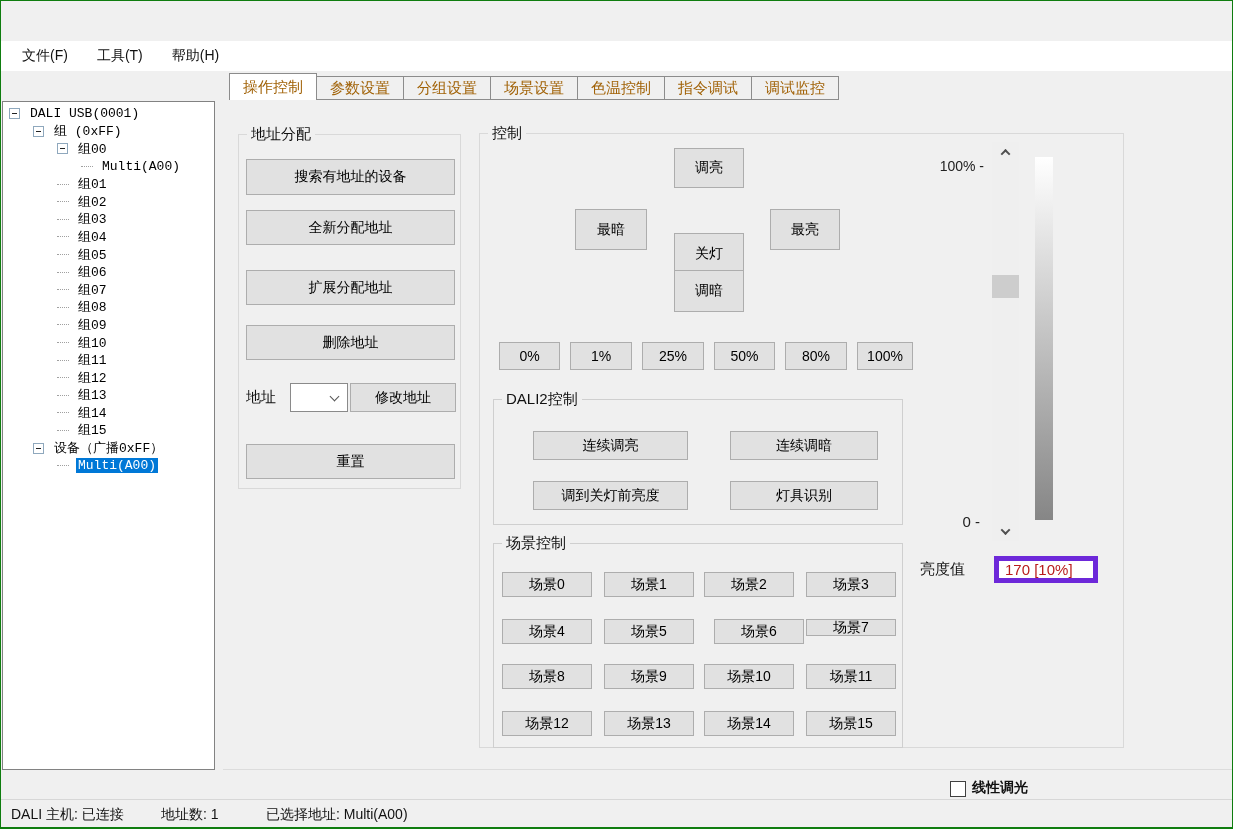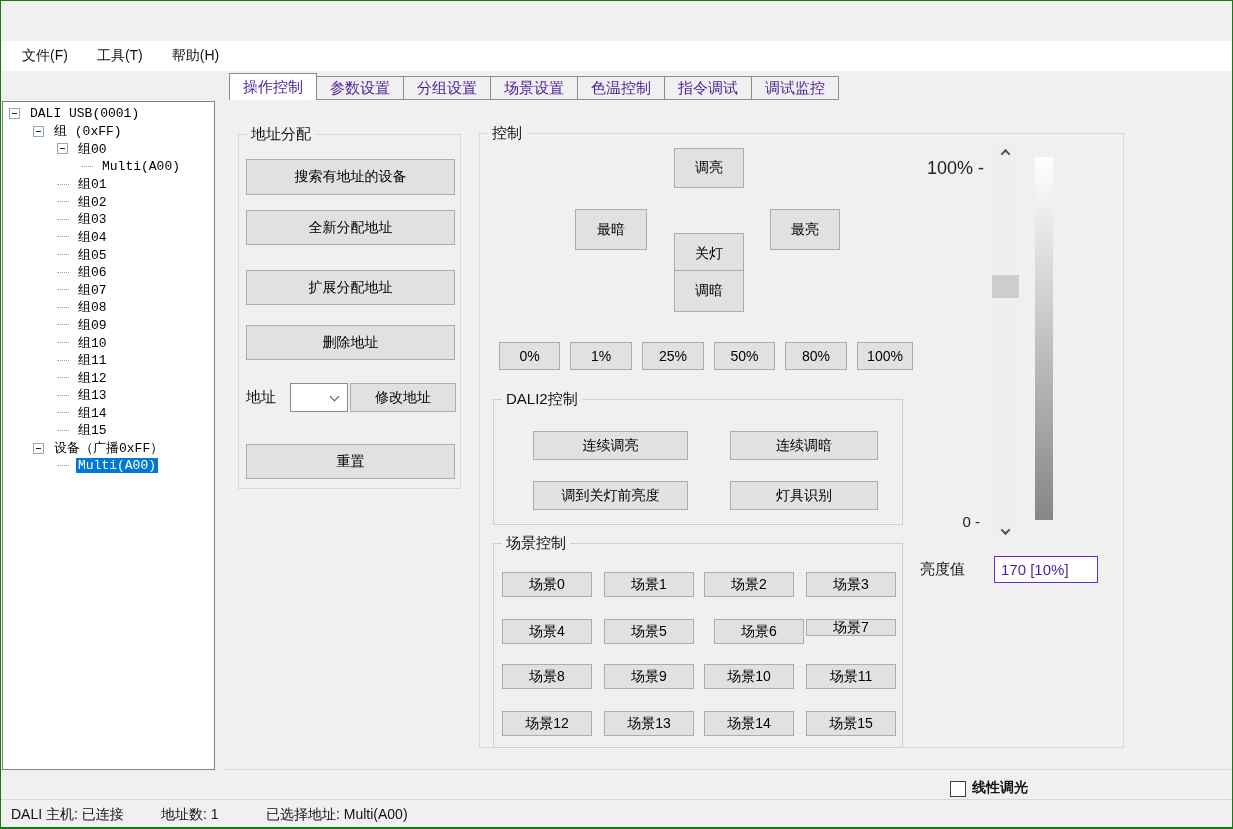--- a/index.html
+++ b/index.html
@@ -33,21 +33,21 @@
   .tree-slot{ width:13px; height:11px; position:relative; flex:0 0 13px; margin-right:6px; }
   .tree-box{ position:absolute; left:0; top:0; width:11px; height:11px; background:#fff;
              border:1px solid #8fa8bd; }
   .tree-box::after{ content:""; position:absolute; left:2px; top:4px; width:5px; height:1px; background:#222; }
   .tree-stub{ position:absolute; left:0; top:5px; width:12px; border-top:1px dotted #a0a0a0; }
   .tree-label{ padding:0 2px; }
   .tree-label.selected{ background:#0078d7; color:#fff; }
 
   
   .tab-bar{ position:absolute; left:228px; top:72px; height:27px; display:flex; align-items:flex-end; }
-  .tab{ height:24px; line-height:22px; padding:0 13px; font-size:15px; color:#4c1d95;
+  .tab{ height:24px; line-height:22px; padding:0 13px; font-size:15px; color:#a16207;
         background:#f0f0f0; border:1px solid #8c8c8c; margin-right:-1px; }
   .tab.active{ height:27px; line-height:26px; background:#fff; border-bottom:none; position:relative; z-index:2; }
 
   
   .groupbox{ position:absolute; border:1px solid #d9d9d9; }
   .groupbox .gb-label{ position:absolute; top:-10px; left:8px; background:#f0f0f0;
                        padding:0 4px; font-size:15px; color:#111; }
   .groupbox-inner{ position:absolute; border:1px solid #cfcfcf; }
 
   
@@ -59,33 +59,33 @@
   .addr-label{ position:absolute; left:7px; top:253px; font-size:15px; color:#111; }
   .combo{ position:absolute; left:51px; top:248px; width:58px; height:29px; background:#fff;
           border:1px solid #8a8a8a; display:flex; align-items:center; justify-content:flex-end; }
   .combo .chev{ width:7px; height:7px; border-left:1.6px solid #555; border-top:1.6px solid #555;
                 transform:rotate(225deg); margin:-3px 9px 0 0; }
 
   
   #gb-control{ left:478px; top:132px; width:645px; height:615px; }
 
   
-  .lbl-100{ position:absolute; left:438px; top:24px; width:66px; text-align:right; font-size:18px; color:#222; }
+  .lbl-100{ position:absolute; left:438px; top:24px; width:66px; text-align:right; font-size:14px; color:#222; }
   .lbl-0{ position:absolute; left:438px; top:379px; width:62px; text-align:right; font-size:15px; color:#222; }
   .vscroll{ position:absolute; left:512px; top:8px; width:27px; height:399px; background:#efefef; }
   .vscroll .arrow{ position:absolute; left:0; width:27px; height:16px; display:flex; align-items:center; justify-content:center; }
   .vscroll .arrow span{ width:7px; height:7px; border-left:2px solid #505050; border-top:2px solid #505050; display:block; }
   .arrow-up{ top:2px; } .arrow-up span{ transform:rotate(45deg) translate(1px,1px); }
   .arrow-down{ bottom:2px; } .arrow-down span{ transform:rotate(225deg) translate(1px,1px); }
   .vthumb{ position:absolute; left:0; top:133px; width:27px; height:23px; background:#cdcdcd; }
   .grad-bar{ position:absolute; left:555px; top:23px; width:18px; height:363px;
              background:linear-gradient(#ffffff, #868686); }
   .bright-label{ position:absolute; left:440px; top:426px; font-size:15px; color:#111; }
   .bright-box{ position:absolute; left:514px; top:422px; width:104px; height:27px; background:#fff;
-               border:1px solid #6d28d9; font-size:15px; color:#4c1d95; display:flex; align-items:center; padding-left:6px; }
+               border:5px solid #6d28d9; font-size:15px; color:#b91c1c; display:flex; align-items:center; padding-left:6px; }
 
   
   .page-sep{ position:absolute; left:222px; top:768px; right:0; height:1px; background:#dcdcdc; }
   .chk-row{ position:absolute; left:949px; top:778px; display:flex; align-items:flex-end;font-weight:bold; }
   .chk-box{ width:16px; height:16px; background:#fff; border:1px solid #404040; }
   .chk-label{ margin-left:6px; font-size:14px; color:#111; }
 
   
   .statusbar{ position:absolute; left:0; right:0; bottom:0; height:28px; background:#f0f0f0;
               border-top:1px solid #d7d7d7; font-size:14px; color:#111; }

